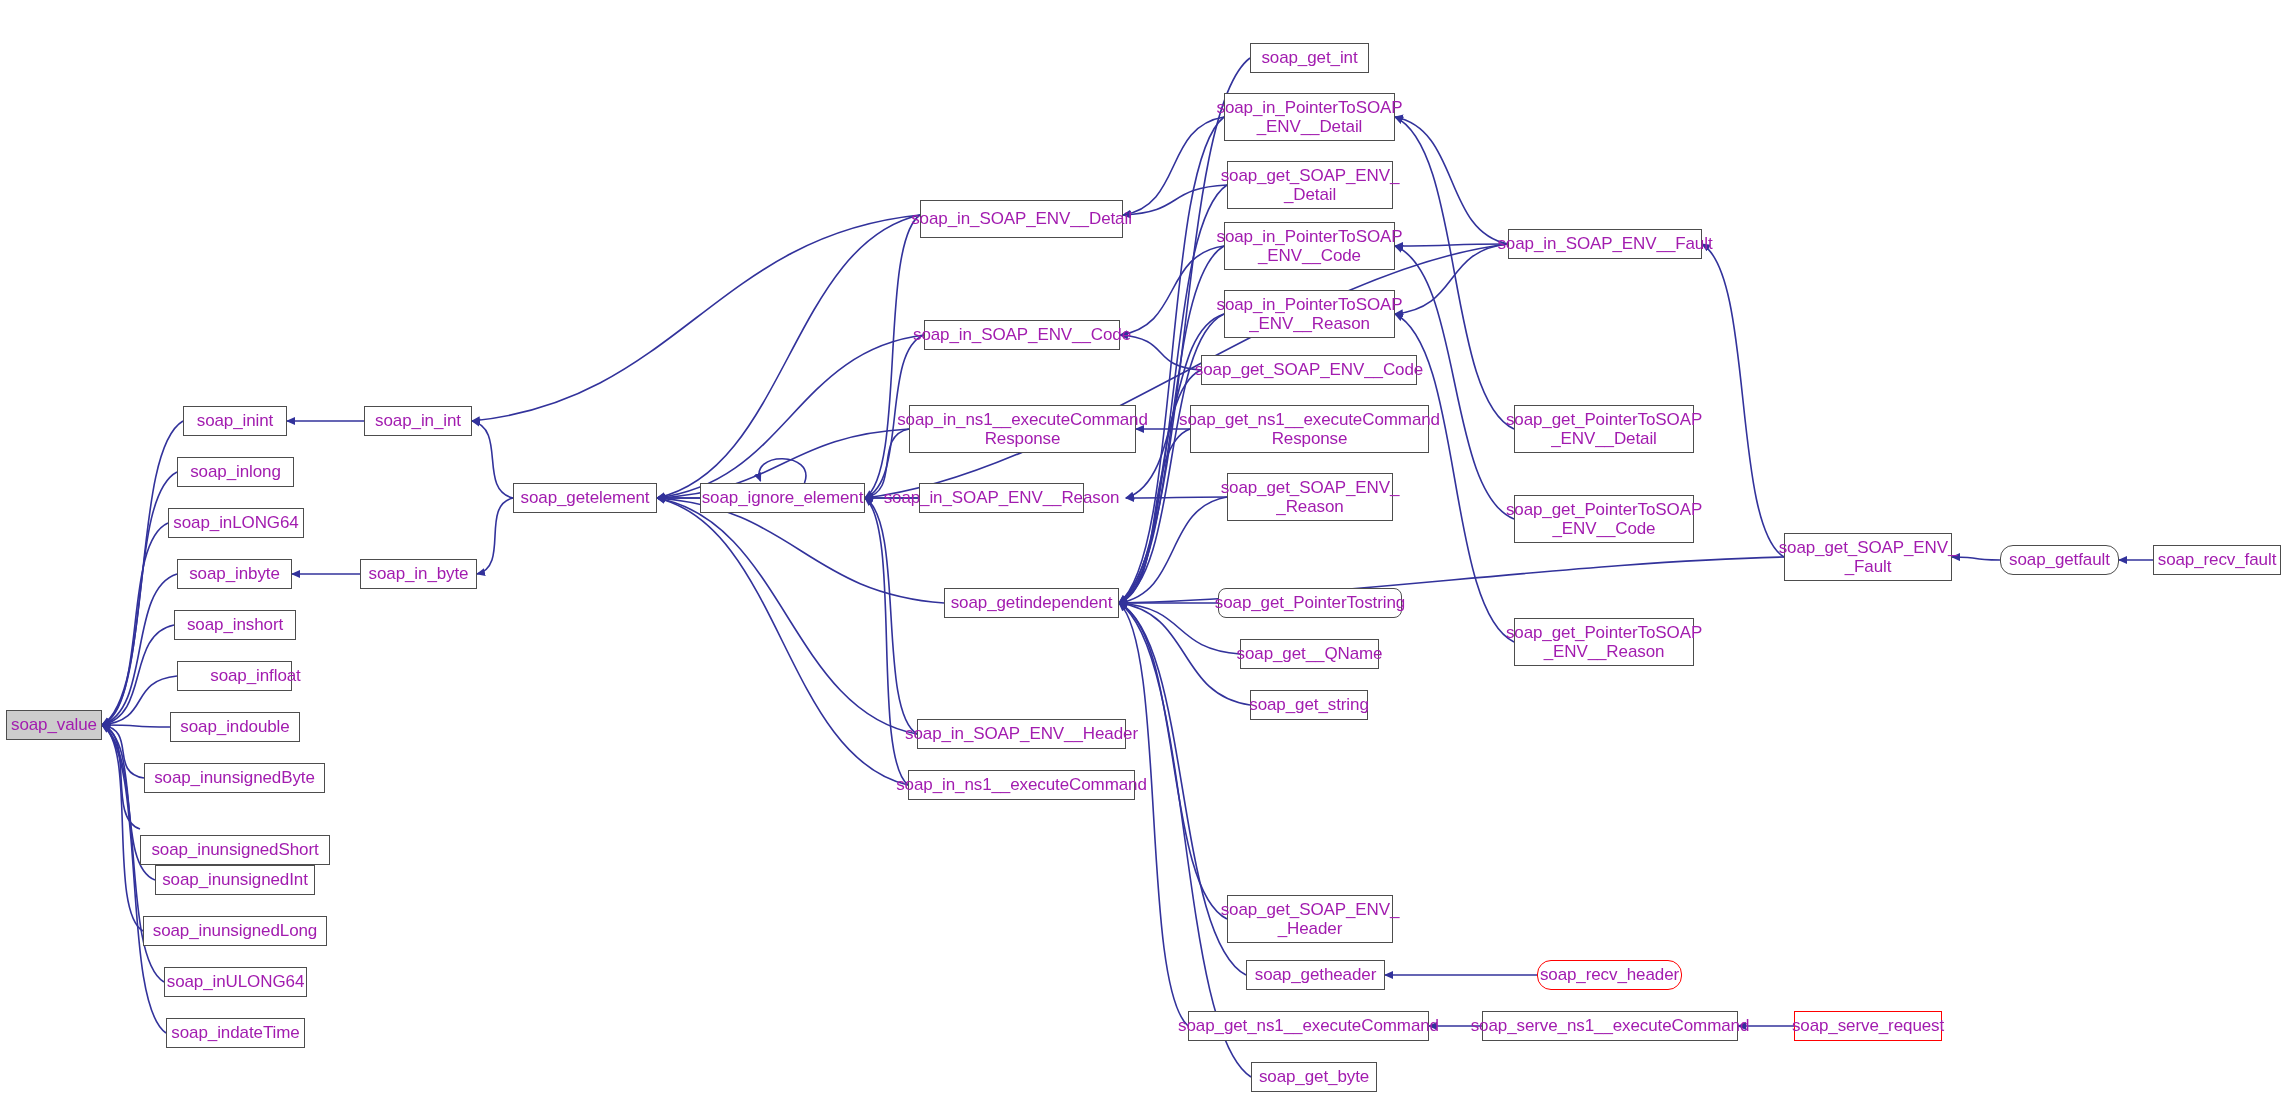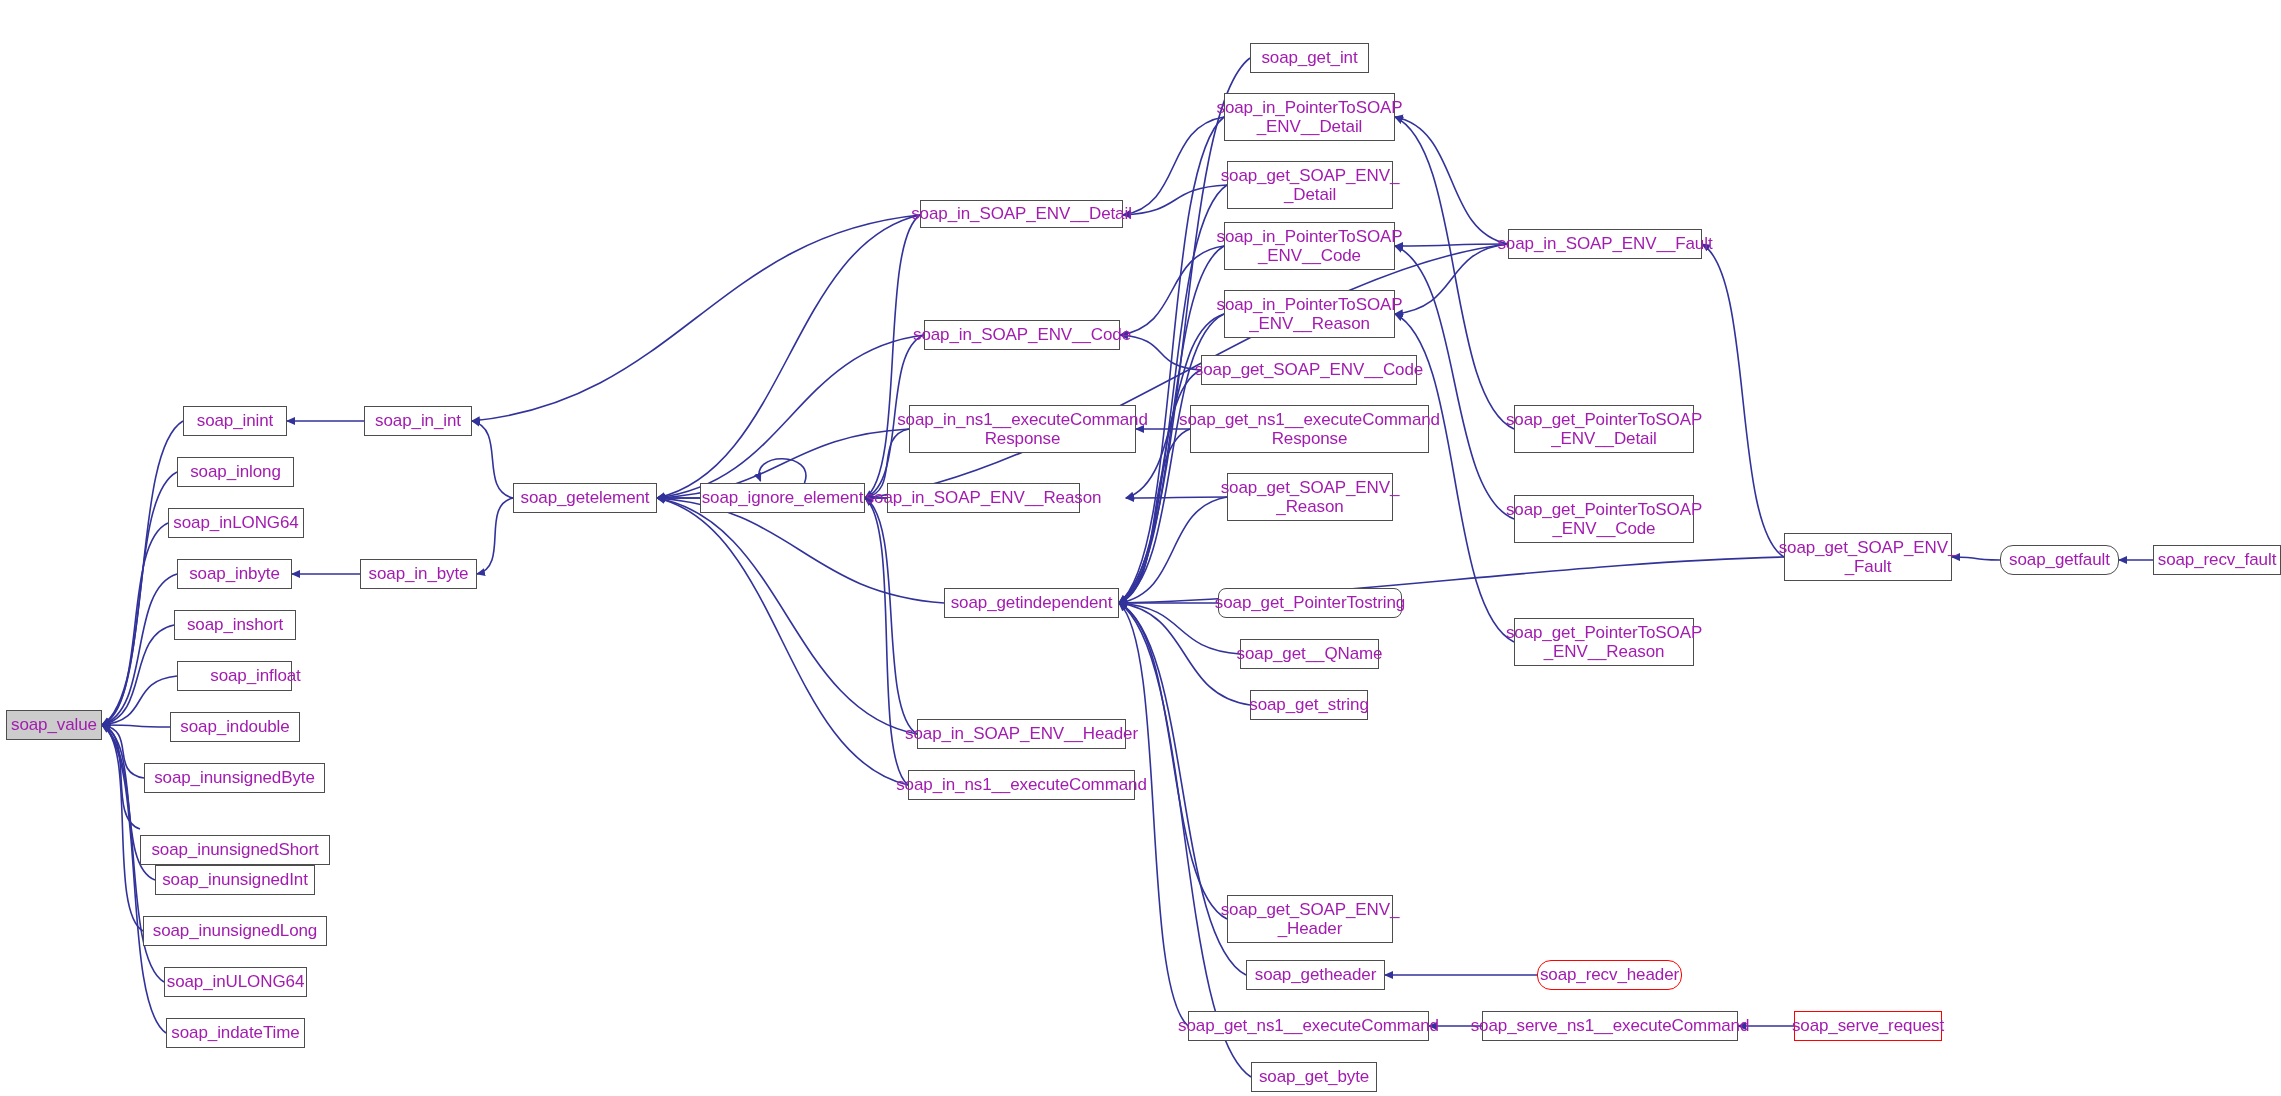--- a/index.html
+++ b/index.html
@@ -142,25 +142,25 @@
       <div class="node" style="left: 144px; top: 763px; width: 181px; height: 30px;">soap_inunsignedByte</div>
       <div class="node" style="left: 140px; top: 814px; width: 190px; height: 30px; margin-top: 21px;">soap_inunsignedShort</div>
       <div class="node" style="left: 155px; top: 865px; width: 160px; height: 30px;">soap_inunsignedInt</div>
       <div class="node" style="left: 143px; top: 916px; width: 184px; height: 30px;">soap_inunsignedLong</div>
       <div class="node" style="left: 164px; top: 967px; width: 143px; height: 30px;">soap_inULONG64</div>
       <div class="node" style="left: 166px; top: 1018px; width: 139px; height: 30px;">soap_indateTime</div>
       <div class="node" style="left: 364px; top: 406px; width: 108px; height: 30px;">soap_in_int</div>
       <div class="node" style="left: 360px; top: 559px; width: 117px; height: 30px;">soap_in_byte</div>
       <div class="node" style="left: 513px; top: 483px; width: 144px; height: 30px;">soap_getelement</div>
       <div class="node" style="left: 700px; top: 483px; width: 165px; height: 30px;">soap_ignore_element</div>
-      <div class="node" style="left: 920px; top: 200px; width: 203px; height: 28px;">soap_in_SOAP_ENV__Detail</div>
+      <div class="node" style="left: 920px; top: 200px; width: 203px; height: 38px;">soap_in_SOAP_ENV__Detail</div>
       <div class="node" style="left: 924px; top: 320px; width: 196px; height: 30px;">soap_in_SOAP_ENV__Code</div>
       <div class="node" style="left: 909px; top: 405px; width: 227px; height: 48px;">soap_in_ns1__executeCommand
 Response</div>
-      <div class="node" style="left: 887px; top: 483px; width: 193px; height: 30px;">soap_in_SOAP_ENV__Reason</div>
+      <div class="node" style="left: 919px; top: 483px; width: 165px; height: 30px;">soap_in_SOAP_ENV__Reason</div>
       <div class="node" style="left: 944px; top: 588px; width: 175px; height: 30px;">soap_getindependent</div>
       <div class="node" style="left: 917px; top: 719px; width: 209px; height: 30px;">soap_in_SOAP_ENV__Header</div>
       <div class="node" style="left: 908px; top: 770px; width: 227px; height: 30px;">soap_in_ns1__executeCommand</div>
       <div class="node" style="left: 1250px; top: 43px; width: 119px; height: 30px;">soap_get_int</div>
       <div class="node" style="left: 1224px; top: 93px; width: 171px; height: 48px;">soap_in_PointerToSOAP
 _ENV__Detail</div>
       <div class="node" style="left: 1227px; top: 161px; width: 166px; height: 48px;">soap_get_SOAP_ENV_
 _Detail</div>
       <div class="node" style="left: 1224px; top: 222px; width: 171px; height: 48px;">soap_in_PointerToSOAP
 _ENV__Code</div>

